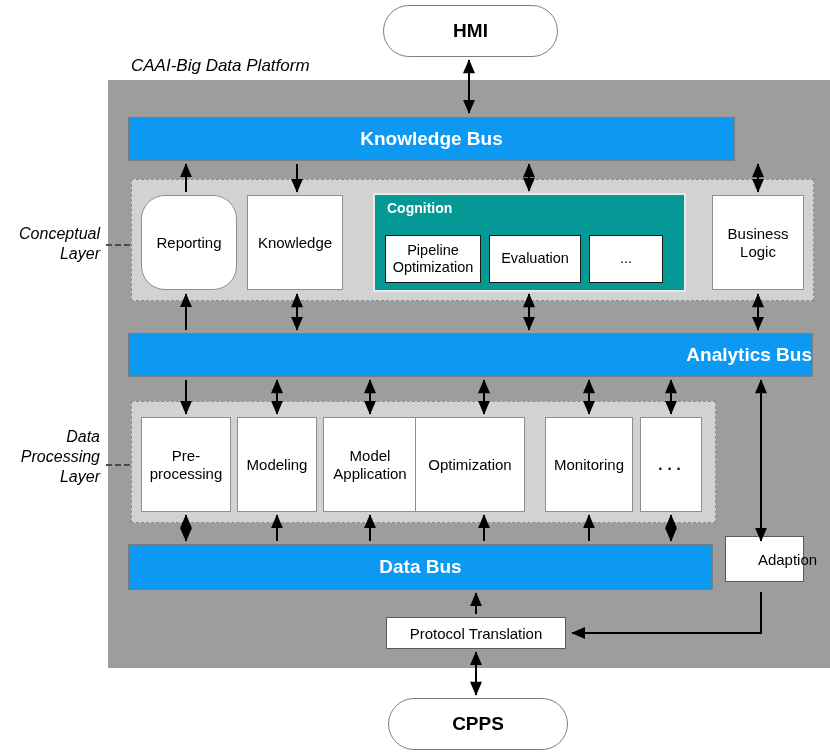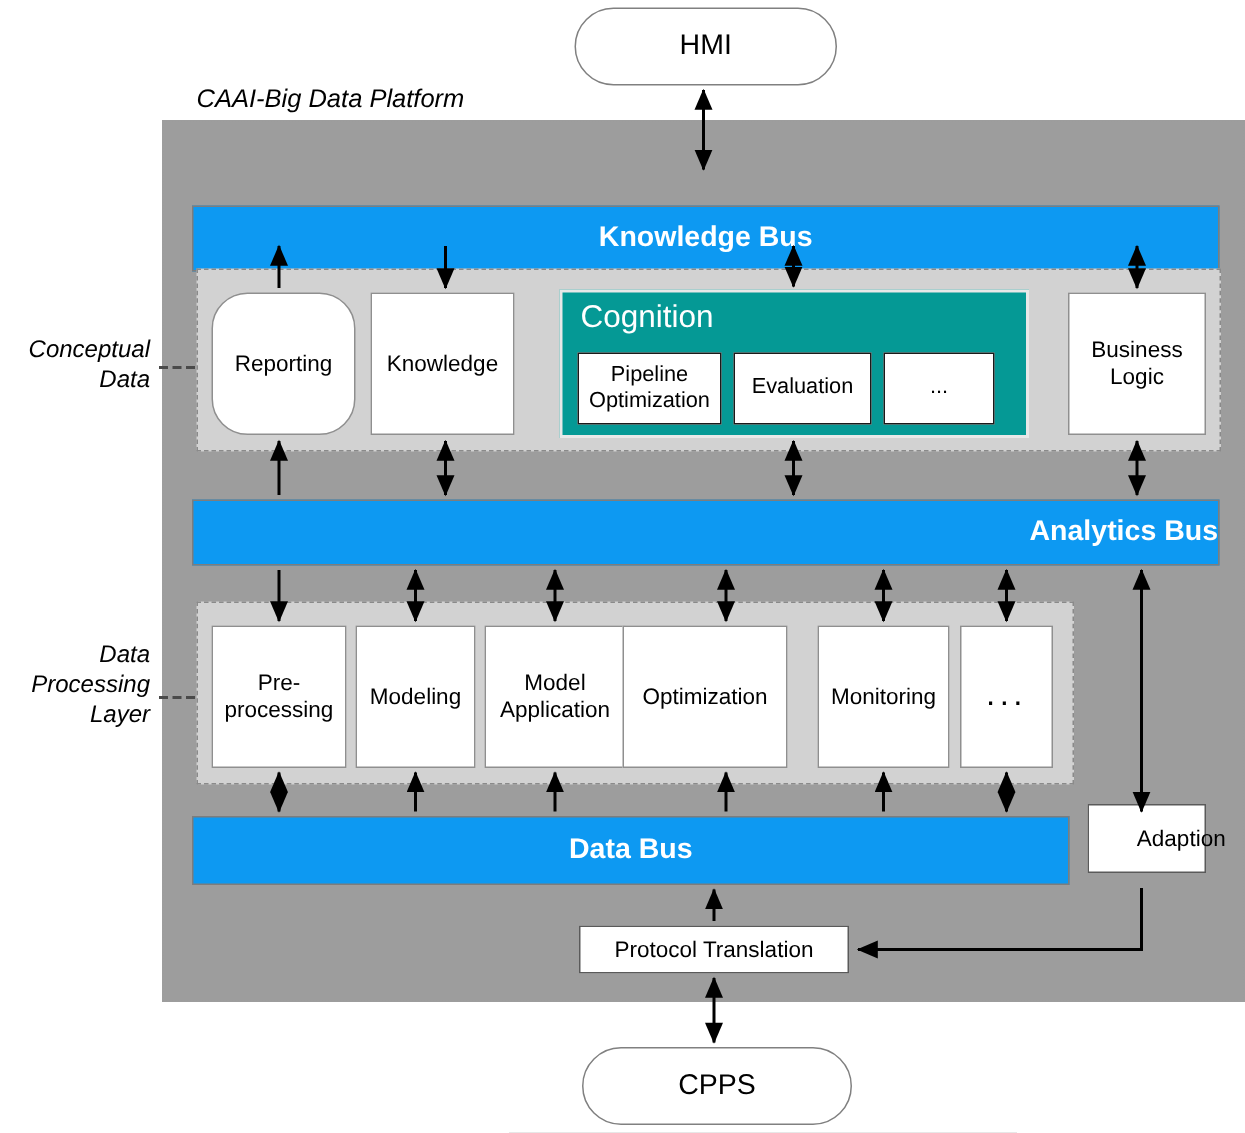--- a/index.html
+++ b/index.html
@@ -5,21 +5,21 @@
   html,body{margin:0;padding:0;background:#ffffff;}
   body{width:830px;height:755px;position:relative;
        font-family:"Liberation Sans","DejaVu Sans",sans-serif;
        -webkit-font-smoothing:antialiased;overflow:hidden;}
   .abs{position:absolute;box-sizing:border-box;}
 
   
   .endpoint{
     background:#ffffff;border:1px solid #808080;border-radius:34px;
     display:flex;align-items:center;justify-content:center;
-    font-weight:normal;font-size:19px;color:#000;
+    font-weight:bold;font-size:19px;color:#000;
   }
 
   
   .platform{
     background:#9d9d9d;border:1px dotted #9d9d9d;
   }
   .platform-title{
     font-style:italic;font-size:17px;color:#000;white-space:nowrap;
   }
 
@@ -44,21 +44,21 @@
     padding:2px;
   }
   .comp.dots{font-size:22px;letter-spacing:3px;padding-bottom:6px;}
 
   
   .cognition{
     background:#059995;border:2px solid #e8e8e8;
   }
   .cognition-title{
     position:absolute;left:12px;top:5px;
-    color:#ffffff;font-weight:normal;font-size:21px;
+    color:#ffffff;font-weight:bold;font-size:14px;
   }
   .cog-box{
     background:#ffffff;border:1.5px solid #1a1a1a;
     display:flex;align-items:center;justify-content:center;
     text-align:center;font-size:14.5px;color:#000;line-height:1.18;
   }
 
   
   .plain{
     background:#ffffff;border:1px solid #5a5a5a;
@@ -83,21 +83,21 @@
 <body>
 
 <div class="abs endpoint" style="left:383px;top:5px;width:175px;height:52px;">
   <span>HMI</span>
 </div>
 
 <div class="abs platform-title" style="left:131px;top:56px;">CAAI-Big Data Platform</div>
 
 <div class="abs platform" style="left:108px;top:80px;width:722px;height:588px;"></div>
 
-<div class="abs bus" style="left:128px;top:117px;width:685px;height:44px;margin-top:20px;">
+<div class="abs bus" style="left:128px;top:117px;width:607px;height:44px;">
   <span>Knowledge Bus</span>
 </div>
 
 <div class="abs layer-group" style="left:131px;top:179px;width:683px;height:122px;"></div>
 
 <div class="abs comp" style="left:141px;top:195px;width:96px;height:95px;border-radius:24px;">
   <span>Reporting</span>
 </div>
 <div class="abs comp" style="left:247px;top:195px;width:96px;height:95px;">
   <span>Knowledge</span>
@@ -114,21 +114,21 @@
   <div class="abs cog-box dots" style="left:214px;top:40px;width:74px;height:48px;">
     <span>...</span>
   </div>
 </div>
 
 <div class="abs comp" style="left:712px;top:195px;width:92px;height:95px;">
   <span>Business Logic</span>
 </div>
 
 <div class="abs side-label" style="left:0px;top:224px;width:100px;">Conceptual
-Data</div>
+Layer</div>
 <div class="abs leader" style="left:106px;top:244px;width:24px;"></div>
 
 <div class="abs bus" style="left:128px;top:333px;width:685px;height:44px;justify-content:flex-end;">
   <span>Analytics Bus</span>
 </div>
 
 <div class="abs layer-group" style="left:131px;top:401px;width:585px;height:122px;"></div>
 
 <div class="abs comp" style="left:141px;top:417px;width:90px;height:95px;">
   <span>Pre-processing</span>

